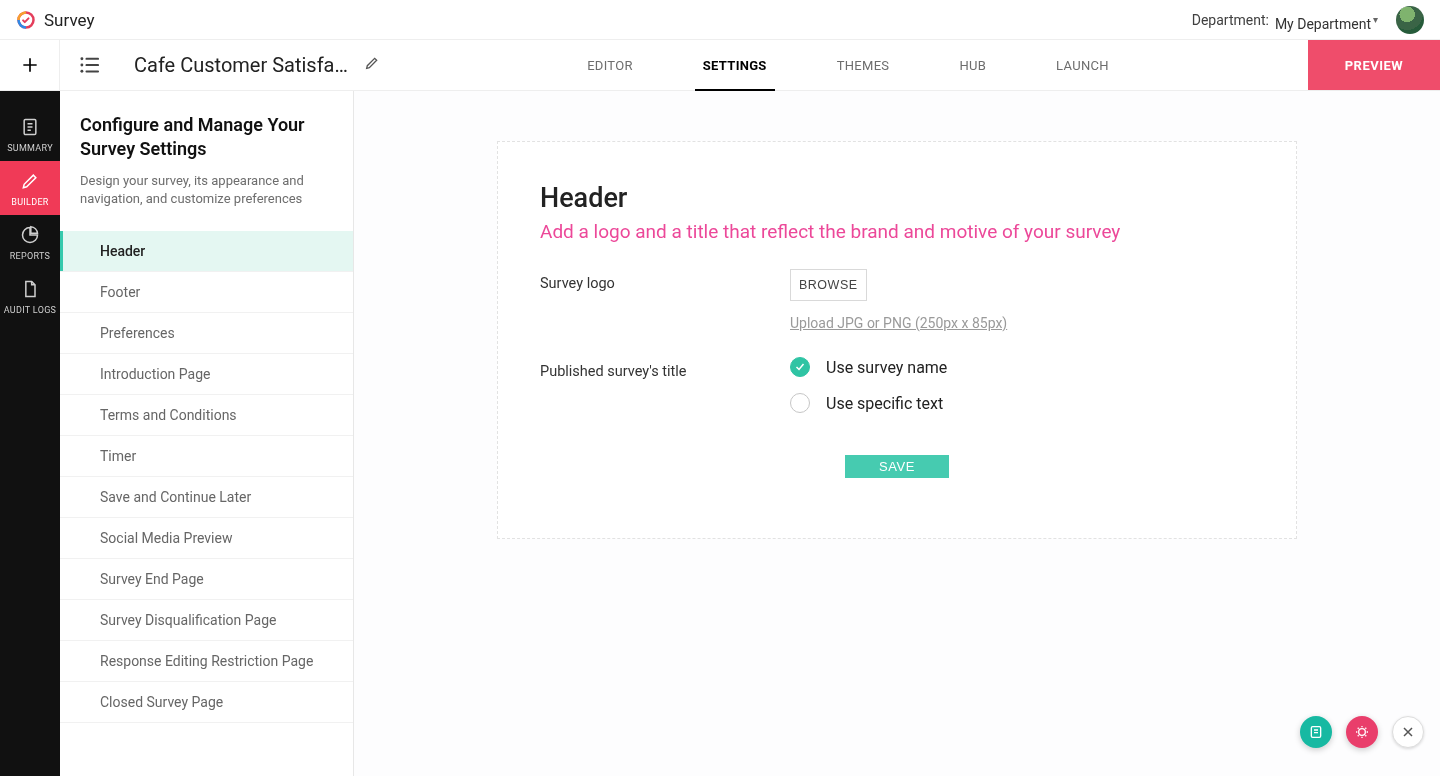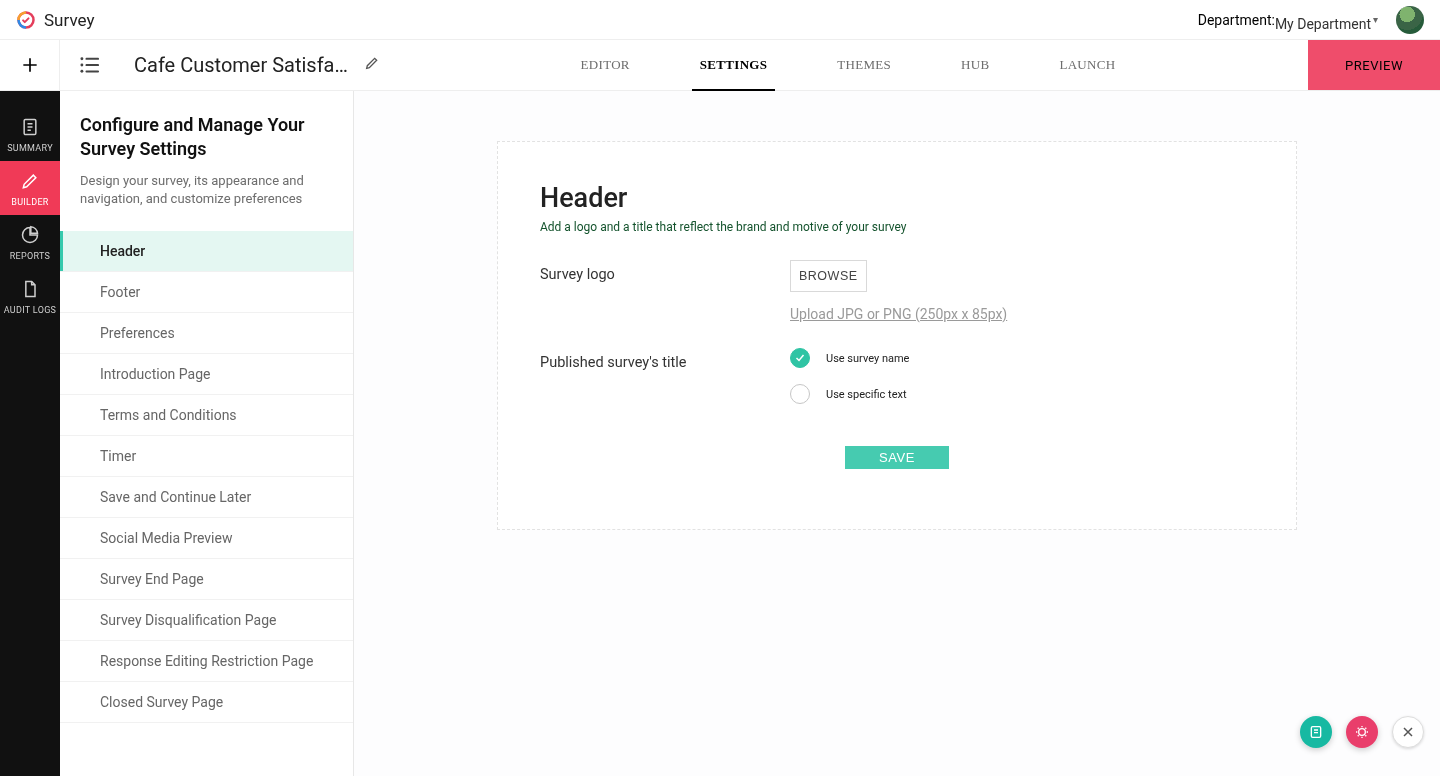--- a/index.html
+++ b/index.html
@@ -3,40 +3,40 @@
 <meta charset="utf-8">
 <style>
 * { box-sizing: border-box; margin: 0; padding: 0; }
 body { font-family: -apple-system, BlinkMacSystemFont, "Segoe UI", Roboto, Helvetica, Arial, sans-serif; background: #fff; color: #000; width: 1440px; height: 776px; overflow: hidden; }
 
 
 .brandbar { height: 40px; display: flex; align-items: center; padding: 0 16px; border-bottom: 1px solid #eee; justify-content: center; }
 .brandbar .logo { width: 20px; height: 20px; margin-right: 8px; }
 .brandbar .app-name { font-size: 17px; font-weight: 400; color: #222; }
 .brandbar .spacer { flex: 1; }
-.brandbar .dept-label { color: #000000; font-size: 14px; }
+.brandbar .dept-label { color: #404040; font-size: 14px; margin-right: 6px; }
 .brandbar .dept-value { color: #333; font-size: 14px; margin-right: 2px; margin-top: 8px; }
 .brandbar .chev { color: #666; font-size: 10px; margin-right: 18px; }
 .brandbar .avatar { width: 28px; height: 28px; border-radius: 50%; background: radial-gradient(circle at 40% 30%, #7fb36e 0 30%, #3a6446 30% 60%, #265b3a 60%); }
 
 
 .toolbar { height: 51px; display: flex; align-items: stretch; border-bottom: 1px solid #eee; }
 .toolbar .plusbox { width: 60px; display:flex; align-items:center; justify-content:center; border-right:1px solid #eee; }
 .toolbar .plusbox svg { width:20px; height:20px; stroke:#000; }
 .toolbar .listbox { width:60px; display:flex; align-items:center; justify-content:center; }
 .toolbar .listbox svg { width:22px; height:18px; }
 .toolbar .title-area { display:flex; align-items:center; padding: 0 8px 0 14px; }
 .toolbar .survey-title { font-size: 20px; color:#222; max-width: 220px; white-space:nowrap; overflow:hidden; text-overflow:ellipsis; }
 .toolbar .pencil { margin-left:10px; }
 .toolbar .pencil svg { width:16px; height:16px; stroke:#555; }
-.toolbar .nav { flex:1; display:flex; align-items:stretch; justify-content:center; gap:70px;font-family:Liberation Serif, serif; }
+.toolbar .nav { flex:1; display:flex; align-items:stretch; justify-content:center; gap:70px; }
 .toolbar .nav-item { display:flex; align-items:center; font-size:13px; letter-spacing:.3px; color:#6d6d6d; cursor:pointer; position:relative; }
 .toolbar .nav-item.active { color:#000; font-weight:700; }
 .toolbar .nav-item.active::after { content:""; position:absolute; left:-8px; right:-8px; bottom:-1px; height:2px; background:#000; }
-.toolbar .preview { width:132px; background:#ef4d6b; color:#000000; display:flex; align-items:center; justify-content:center; font-size:13px; letter-spacing:.5px; cursor:pointer; }
+.toolbar .preview { width:132px; background:#ef4d6b; color:#ffffff; display:flex; align-items:center; justify-content:center; font-size:13px; letter-spacing:.5px; cursor:pointer;font-weight:bold; }
 
 
 .body { display:flex; height:685px; }
 
 
 .rail { width:60px; background:#111; display:flex; flex-direction:column; align-items:center; padding-top:16px; }
 .rail .rail-item { width:60px; display:flex; flex-direction:column; align-items:center; justify-content:center; gap:4px; color:#cfcfcf; padding:10px 0 8px; font-size:9px; letter-spacing:.3px; cursor:pointer; }
 .rail .rail-item svg { width:20px; height:20px; }
 .rail .rail-item.active { background:#f03a57; color:#fff; }
 
@@ -47,31 +47,31 @@
 .settings-side .intro p { font-size:13px; line-height:1.45; color:#6d6d6d; }
 .settings-list { margin-top:14px; overflow-y:auto; }
 .settings-list .s-item { padding:12px 12px 12px 40px; font-size:14px; color:#666; cursor:pointer; border-bottom:1px solid #f1f1f1; position:relative; }
 .settings-list .s-item.active { background:#e4f7f2; color:#222; font-weight:500; }
 .settings-list .s-item.active::before { content:""; position:absolute; left:0; top:0; bottom:0; width:3px; background:#36c9ad; }
 
 
 .main { flex:1; background:#fdfdfe; position:relative; overflow:auto; }
 .panel { margin:50px auto 0; width:800px; background:#fff; border:1px dashed #e2e2e2; padding:40px 42px 60px; }
 .panel h1 { font-size:27px; font-weight:500; color:#222; margin-bottom:6px; }
-.panel .sub { font-size:12px; color:#14532d; margin-bottom:26px; }
+.panel .sub { font-size:19px; color:#ec4899; margin-bottom:26px; }
 .field-row { display:flex; align-items:flex-start; margin-bottom:26px; }
 .field-row .label { width:250px; font-size:14.5px; color:#333; padding-top:6px; }
 .field-row .control { flex:1; }
 .browse-btn { border:1px solid #d9d9d9; background:#fff; color:#444; font-size:12.5px; letter-spacing:.5px; padding:8px 8px; cursor:pointer; }
 .hint { font-size:14px; color:#9a9a9a; margin-top:14px;text-decoration:underline; }
 .radio-row { display:flex; align-items:center; margin-bottom:16px; cursor:pointer; }
 .radio { width:20px; height:20px; border-radius:50%; border:1.5px solid #c6c6c6; margin-right:16px; display:flex; align-items:center; justify-content:center; background:#fff; }
 .radio.checked { background:#2fc4a4; border-color:#2fc4a4; }
 .radio.checked svg { width:12px; height:12px; stroke:#fff; stroke-width:3; fill:none; }
-.radio-label { font-size:11px; color:#222; }
+.radio-label { font-size:16px; color:#222; }
 .save-row { display:flex; justify-content:center; margin-top:24px; }
 .save-btn { background:#46cbb0; color:#fff; border:none; padding:4px 34px; font-size:13px; letter-spacing:.6px; cursor:pointer; }
 
 
 .fabs { position:fixed; right:16px; bottom:28px; display:flex; align-items:center; gap:14px; }
 .fab { width:32px; height:32px; border-radius:50%; display:flex; align-items:center; justify-content:center; box-shadow:0 2px 6px rgba(0,0,0,.2); cursor:pointer; }
 .fab.teal { background:#17b9a2; }
 .fab.pink { background:#e93e6b; }
 .fab.white { background:#fff; border:1px solid #ddd; box-shadow:0 1px 3px rgba(0,0,0,.15); }
 .fab svg { width:16px; height:16px; }

